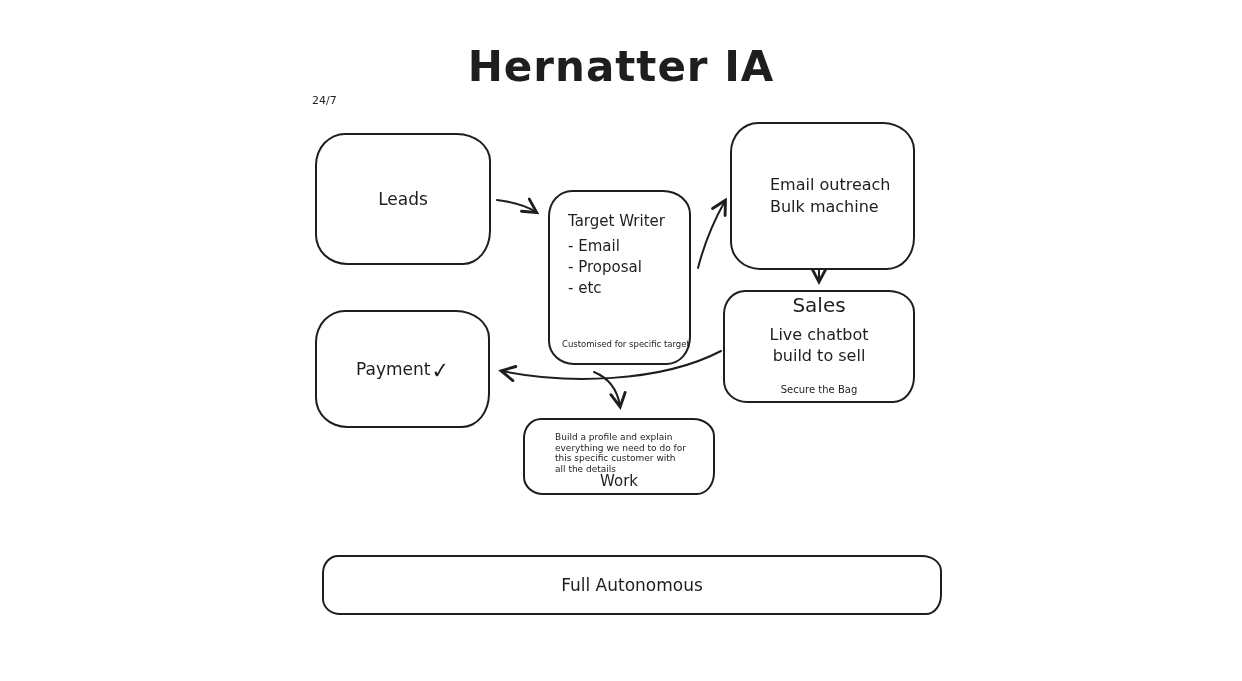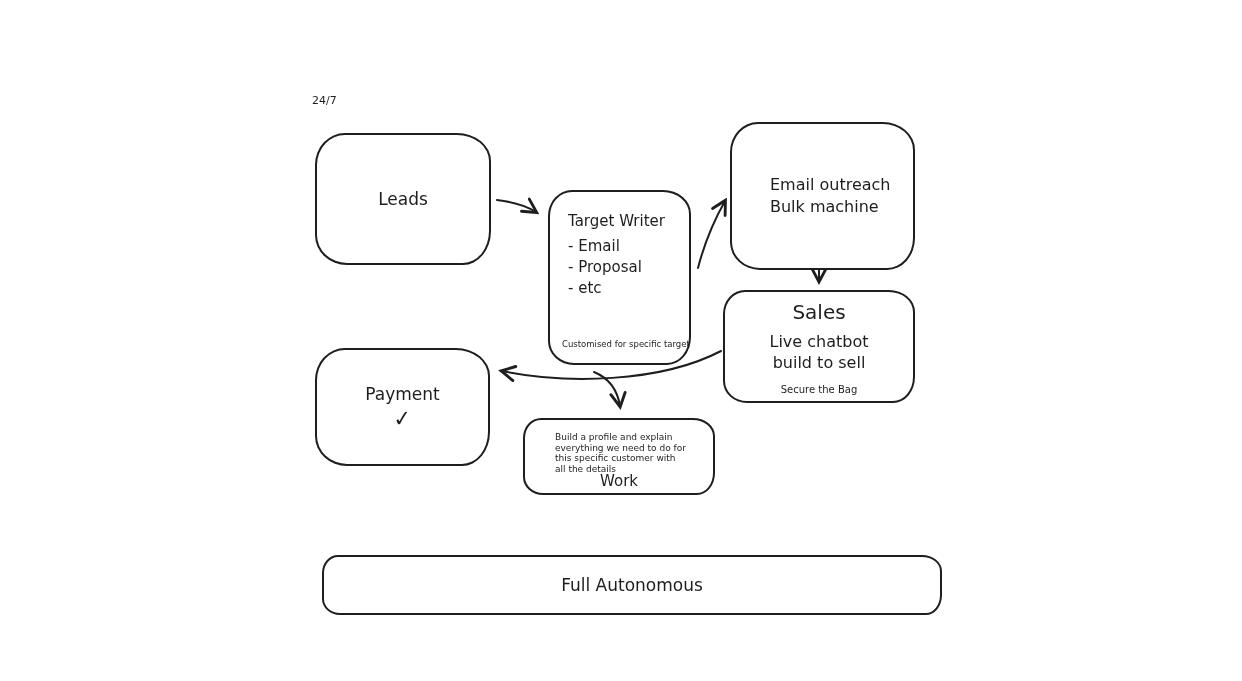--- a/index.html
+++ b/index.html
@@ -65,35 +65,34 @@
     border-radius: 28px 32px 28px 30px / 30px 28px 32px 28px;
     display: flex; flex-direction: column; justify-content: center;
     padding-left: 38px;
     font-size: 16px;
     line-height: 1.35;
   }
   .node-sales {
     left: 723px; top: 290px; width: 192px; height: 113px;
     border-radius: 22px 26px 22px 24px / 24px 22px 26px 22px;
     text-align: center;
-    padding-top: 8px;
+    padding-top: 1px;
   }
   .node-sales .sales-title { font-size: 20px; margin-bottom: 8px; }
   .node-sales .sales-line { font-size: 16px; line-height: 1.3; }
   .node-sales .sales-foot {
     position: absolute;
     left: 0; right: 0; bottom: 6px;
     font-size: 10px;
   }
   .node-payment {
     left: 315px; top: 310px; width: 175px; height: 118px;
     border-radius: 30px 34px 28px 32px / 32px 28px 34px 30px;
-    display: flex; flex-direction: column; align-items: center; justify-content: center;
+    display: flex; flex-direction: row; align-items: center; justify-content: center;
     font-size: 17px;
-    margin-top: 38px;
   }
   .node-payment .check {
     font-size: 22px;
     font-weight: bold;
     transform: rotate(-5deg);
     margin-top: 2px;
   }
   .node-work {
     left: 523px; top: 418px; width: 192px; height: 77px;
     border-radius: 18px 22px 18px 20px / 20px 18px 22px 18px;
@@ -135,20 +134,21 @@
         <path d="M1,1 L8.5,5 L1,9" fill="none" stroke="#1e1e1e" stroke-width="1.6" stroke-linecap="round"></path>
       </marker>
     </defs>
     <path d="M 497 200 Q 522 203 536 212" fill="none" stroke="#1e1e1e" stroke-width="2" stroke-linecap="round" marker-end="url(#arrowhead)"></path>
     <path d="M 698 268 Q 707 233 725 201" fill="none" stroke="#1e1e1e" stroke-width="2" stroke-linecap="round" marker-end="url(#arrowhead)"></path>
     <path d="M 819 260 L 819 281" fill="none" stroke="#1e1e1e" stroke-width="2" stroke-linecap="round" marker-end="url(#arrowhead)"></path>
     <path d="M 721 351 C 660 383 565 384 502 371" fill="none" stroke="#1e1e1e" stroke-width="2" stroke-linecap="round" marker-end="url(#arrowhead)"></path>
     <path d="M 594 372 Q 616 381 620 406" fill="none" stroke="#1e1e1e" stroke-width="2" stroke-linecap="round" marker-end="url(#arrowhead)"></path>
   </svg>
 
+  <div class="title">Hernatter IA</div>
 
   <div class="subtitle">
     <div>24/7</div>
   </div>
 
   <div class="node node-leads">
     <span>Leads</span>
   </div>
 
   <div class="node node-target">

